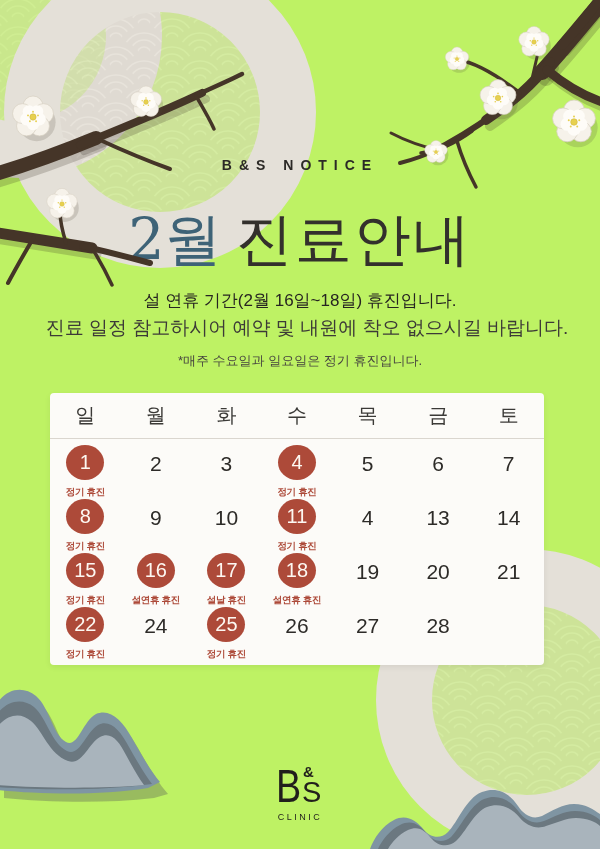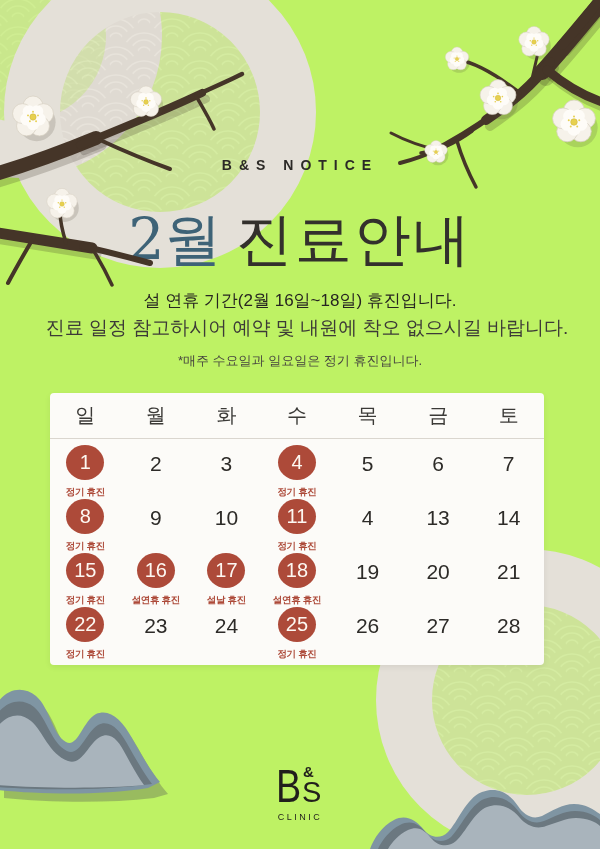--- a/index.html
+++ b/index.html
@@ -1077,25 +1077,20 @@
           </div>
         </div>
         <div class="cell closed">
           <div class="numwrap">
             <span class="num">22</span>
           </div>
           <div class="dlabel">정기 휴진</div>
         </div>
         <div class="cell">
           <div class="numwrap">
-            <span class="num">23</span>
-          </div>
-        </div>
-        <div class="cell">
-          <div class="numwrap">
             <span class="num">24</span>
           </div>
         </div>
         <div class="cell closed">
           <div class="numwrap">
             <span class="num">25</span>
           </div>
           <div class="dlabel">정기 휴진</div>
         </div>
         <div class="cell">

